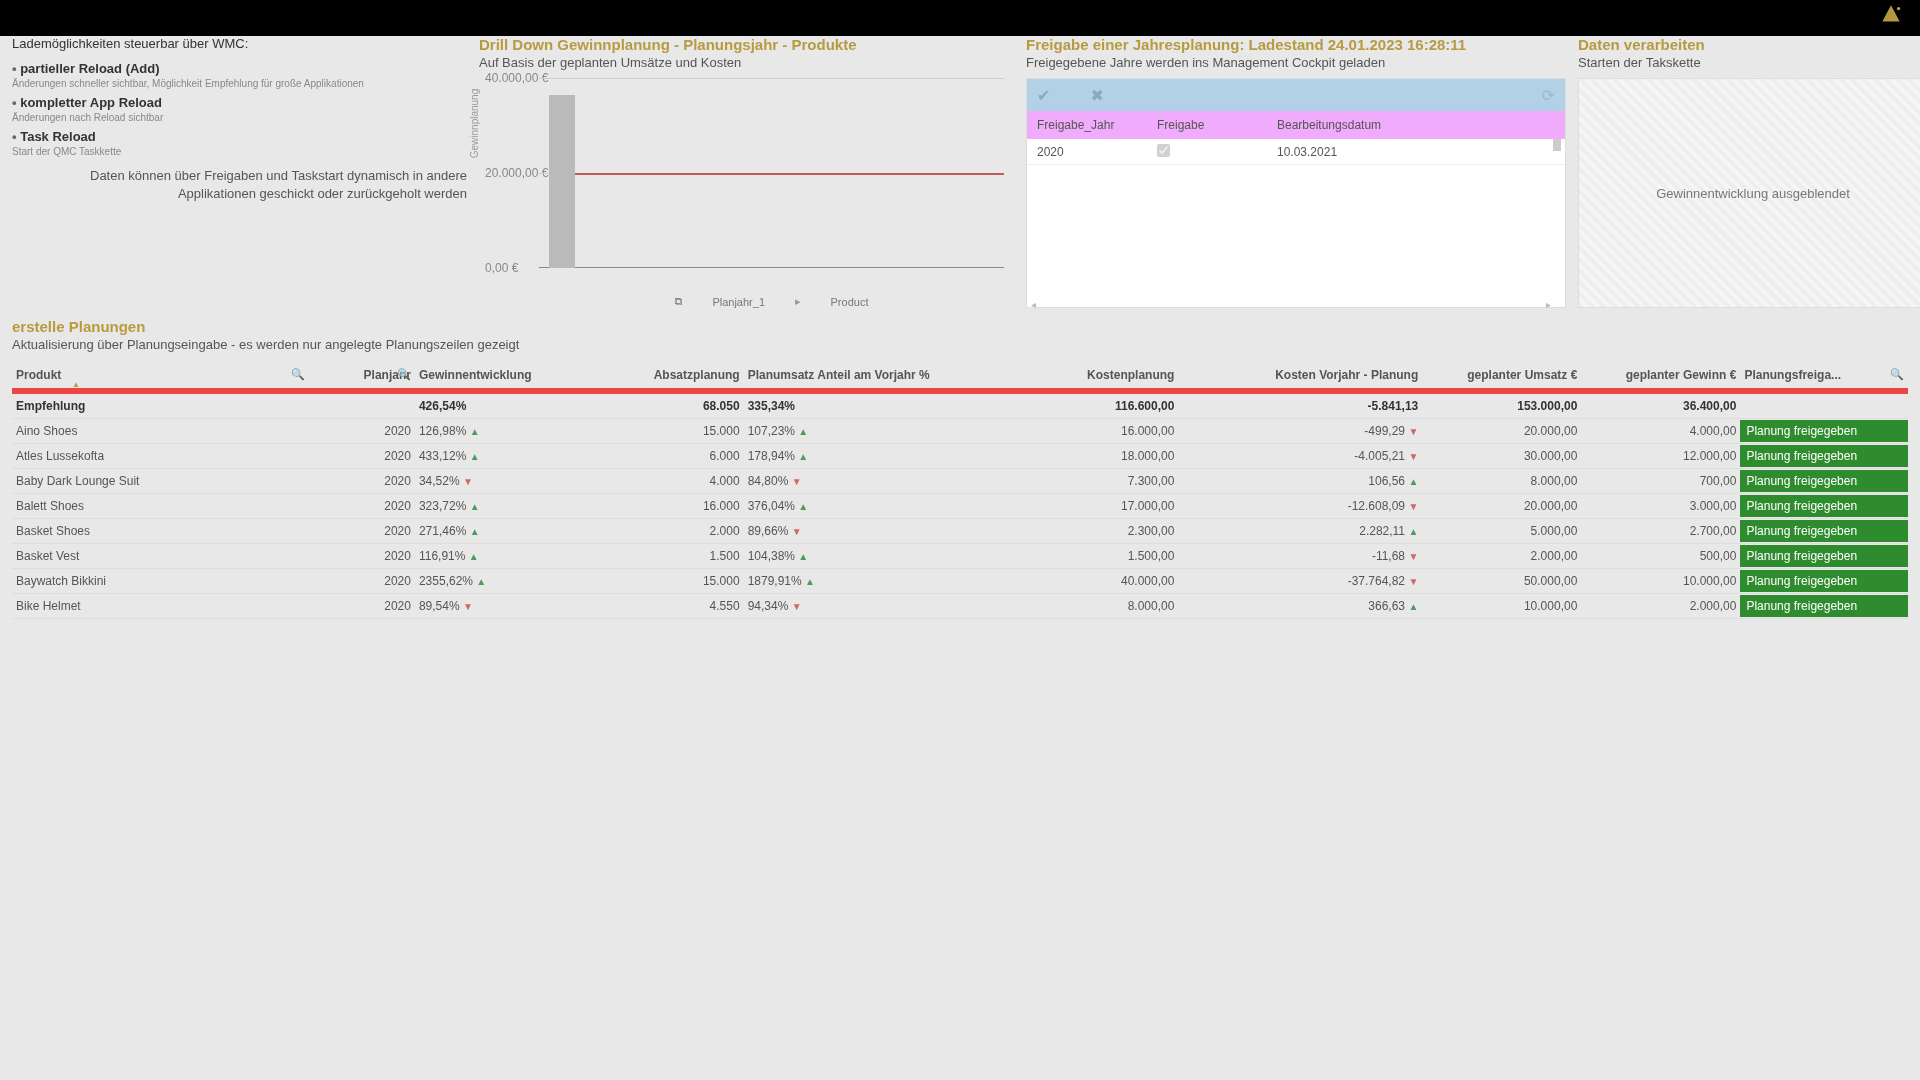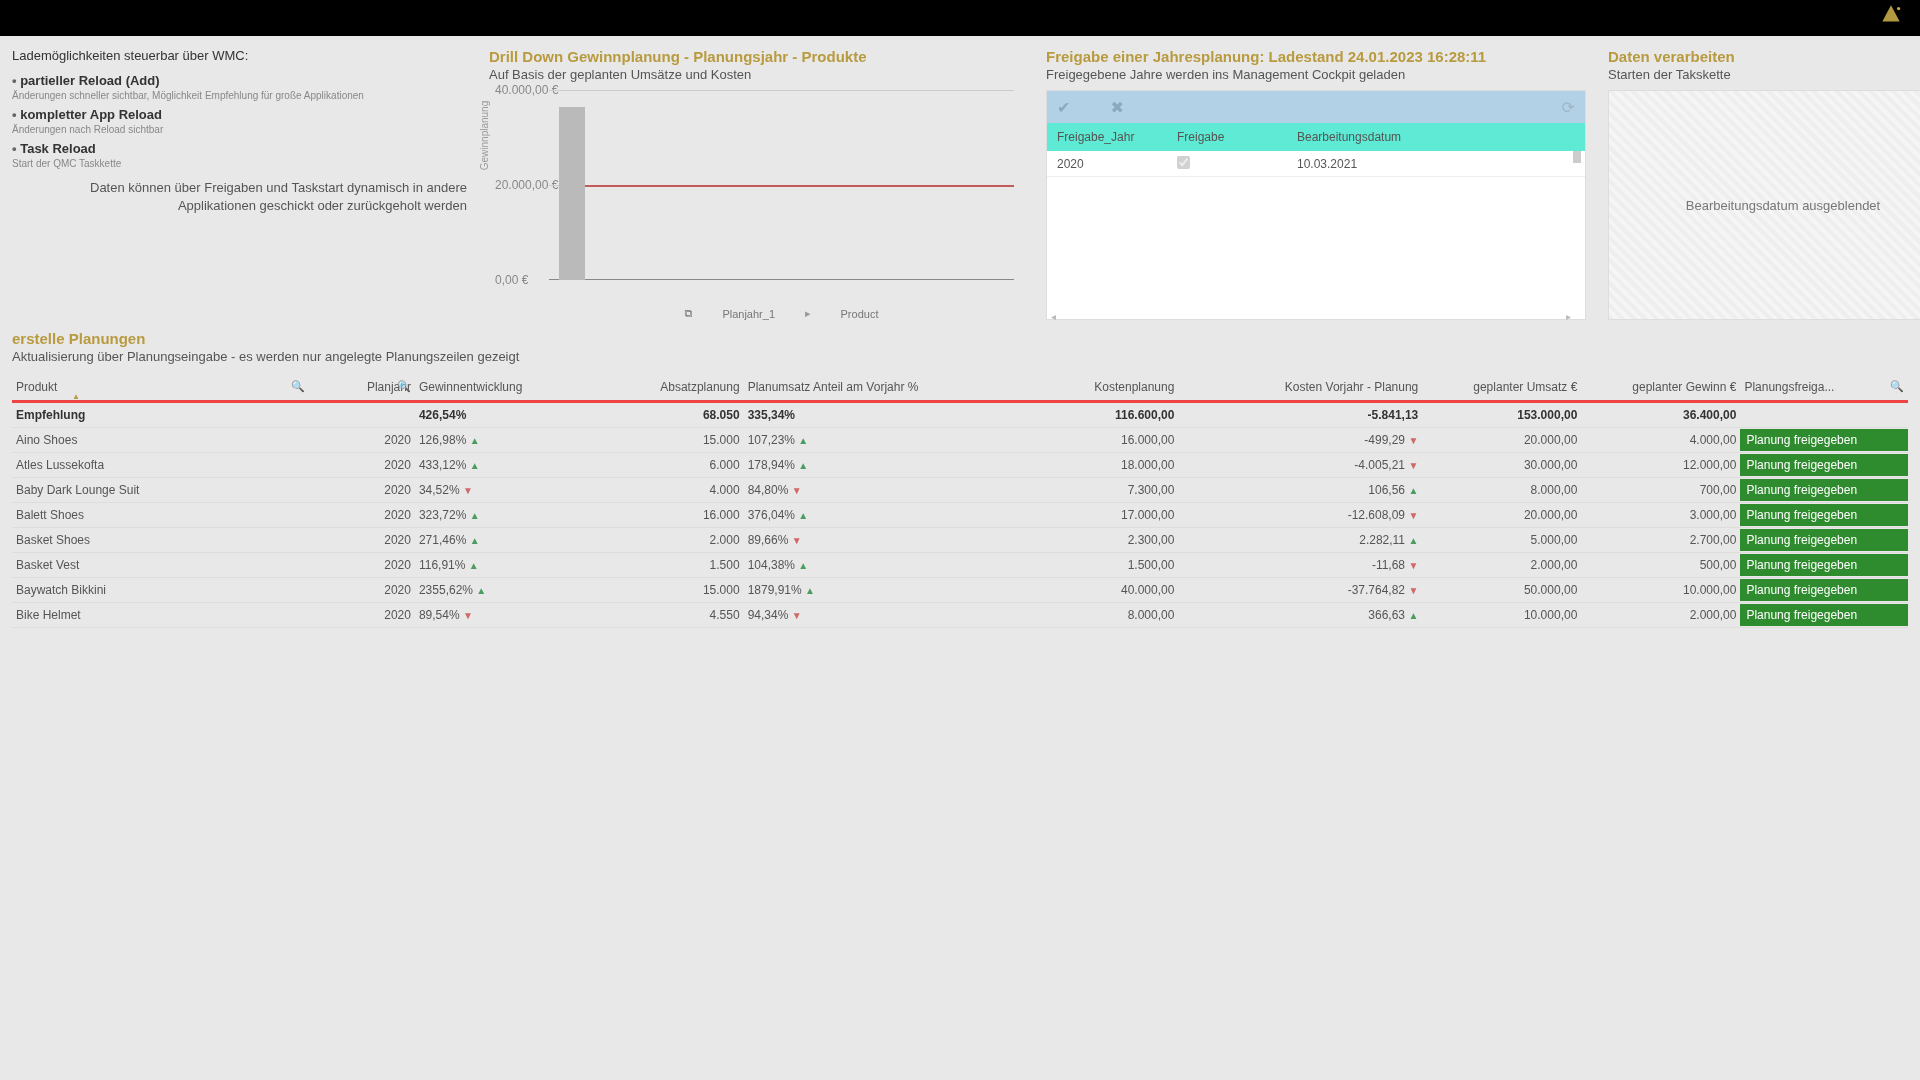--- a/index.html
+++ b/index.html
@@ -1,19 +1,19 @@
 <!DOCTYPE html>
 <html><head>
 <meta charset="utf-8">
 <style>
 * { box-sizing: border-box; margin: 0; padding: 0; }
 body { font-family: Arial, sans-serif; font-size: 12px; color: #555; background: #e8e8e8; width: 1920px; height: 1080px; overflow: hidden; }
 .topbar { background: #000; height: 36px; display: flex; justify-content: flex-end; align-items: center; padding-right: 16px; }
 .logo-icon { color: #c5a948; font-size: 22px; }
-.main { display: grid; grid-template-columns: 455px 535px 540px 350px; gap: 22px; padding: 12px 12px 0 12px; }
+.main { display: grid; grid-template-columns: 455px 535px 540px 350px; gap: 12px; padding: 0 12px 0 12px; }
 .card-title { color: #b89a3f; font-weight: bold; font-size: 15px; margin-bottom: 2px; }
 .card-sub { color: #555; font-size: 13px; margin-bottom: 8px; }
 .info-head { color: #333; font-size: 13px; font-weight: normal; margin-bottom: 10px; }
 .bullet { color: #333; font-size: 13px; margin-top: 4px; }
 .bullet::before { content: "• "; color: #666; }
 .smallnote { color: #888; font-size: 10px; margin-top: 2px; margin-bottom: 6px; }
 .info-para { color: #555; font-size: 13px; margin-top: 10px; line-height: 1.4; text-align: right; }
 
 .chart-area { position: relative; height: 230px; background: #e8e8e8; }
 .chart-ylabel { position: absolute; left: -10px; top: 50%; transform: rotate(-90deg) translateX(50%); transform-origin: left top; font-size: 10px; color: #999; }
@@ -23,32 +23,32 @@
 .baseline { position: absolute; left: 0; right: 0; bottom: 0; border-top: 1px solid #888; }
 .bar { position: absolute; bottom: 0; width: 26px; background: #bababa; left: 10px; }
 .redline { position: absolute; left: 36px; right: 0; border-top: 2px solid #c45b5b; }
 .chart-x { position: absolute; bottom: 0; left: 60px; right: 10px; display: flex; justify-content: center; align-items: center; gap: 30px; font-size: 11px; color: #777; }
 .breadcrumb-sep { color: #999; }
 
 .freigabe-card { background: #fff; border: 1px solid #ddd; height: 230px; position: relative; }
 .freigabe-toolbar { background: #b3d1e6; height: 32px; display: flex; align-items: center; padding: 0 10px; gap: 40px; }
 .tb-icon { color: #8aa9bc; font-size: 16px; }
 .tb-refresh { margin-left: auto; color: #9fb8c9; }
-.freigabe-head { display: grid; grid-template-columns: 120px 120px 200px 1fr; background: #5eead4; height: 28px; align-items: center; font-size: 12px; color: #555; padding-left: 10px; }
+.freigabe-head { display: grid; grid-template-columns: 120px 120px 200px 1fr; background: #f0abfc; height: 28px; align-items: center; font-size: 12px; color: #555; padding-left: 10px; }
 .freigabe-row { display: grid; grid-template-columns: 120px 120px 200px 1fr; height: 26px; align-items: center; padding-left: 10px; font-size: 12px; color: #555; border-bottom: 1px solid #eee; }
 .freigabe-row input[type=checkbox] { accent-color: #888; }
 .freigabe-scroll { position: absolute; right: 4px; top: 60px; width: 8px; height: 12px; background: #ccc; }
 .freigabe-hscroll { position: absolute; bottom: 2px; left: 4px; right: 14px; height: 6px; display: flex; justify-content: space-between; color: #bbb; font-size: 10px; }
 
 .daten-card { background: repeating-linear-gradient(45deg, #eee, #eee 4px, #f5f5f5 4px, #f5f5f5 8px); border: 1px solid #ddd; height: 230px; display: flex; align-items: center; justify-content: center; color: #777; font-size: 13px; }
 
 .erstelle { padding: 10px 12px 0 12px; }
 .table-wrap { margin-top: 10px; background: transparent; }
 table { border-collapse: collapse; width: 100%; table-layout: fixed; }
-th { text-align: left; font-weight: normal; color: #555; font-size: 12px; padding: 6px 4px; border-bottom: 3px solid #ef4444; position: relative; }
+th { text-align: left; font-weight: bold; color: #555; font-size: 12px; padding: 6px 4px; border-bottom: 6px solid #ef4444; position: relative; }
 th.r, td.r { text-align: right; }
 td { font-size: 12px; color: #555; padding: 5px 4px; border-bottom: 1px solid #ddd; white-space: nowrap; overflow: hidden; }
 .totals td { font-weight: bold; color: #333; }
 .search-icon { color: #999; font-size: 11px; position: absolute; right: 4px; top: 6px; }
 .sort-icon { color: #b89a3f; font-size: 8px; position: absolute; left: 60px; top: 18px; }
 .up { color: #4a9d5f; font-size: 10px; }
 .down { color: #d06868; font-size: 10px; }
 .badge { background: #2e8b2e; color: #fff; font-size: 12px; padding: 4px 6px; display: inline-block; width: 100%; text-align: left; }
 .col-produkt { width: 280px; }
 .col-planjahr { width: 100px; }
@@ -137,21 +137,21 @@
           <span>◂</span>
           <span>▸</span>
         </div>
     </div>
   </div>
 
   <div>
     <div class="card-title">Daten verarbeiten</div>
     <div class="card-sub">Starten der Takskette</div>
     <div class="daten-card">
-      <span>Bearbeitungsdatum ausgeblendet</span>
+      <span>Gewinnentwicklung ausgeblendet</span>
     </div>
   </div>
 </div>
 
 <div class="erstelle">
   <div class="card-title">erstelle Planungen</div>
   <div class="card-sub">Aktualisierung über Planungseingabe - es werden nur angelegte Planungszeilen gezeigt</div>
   <div class="table-wrap">
     <table>
       <colgroup>

